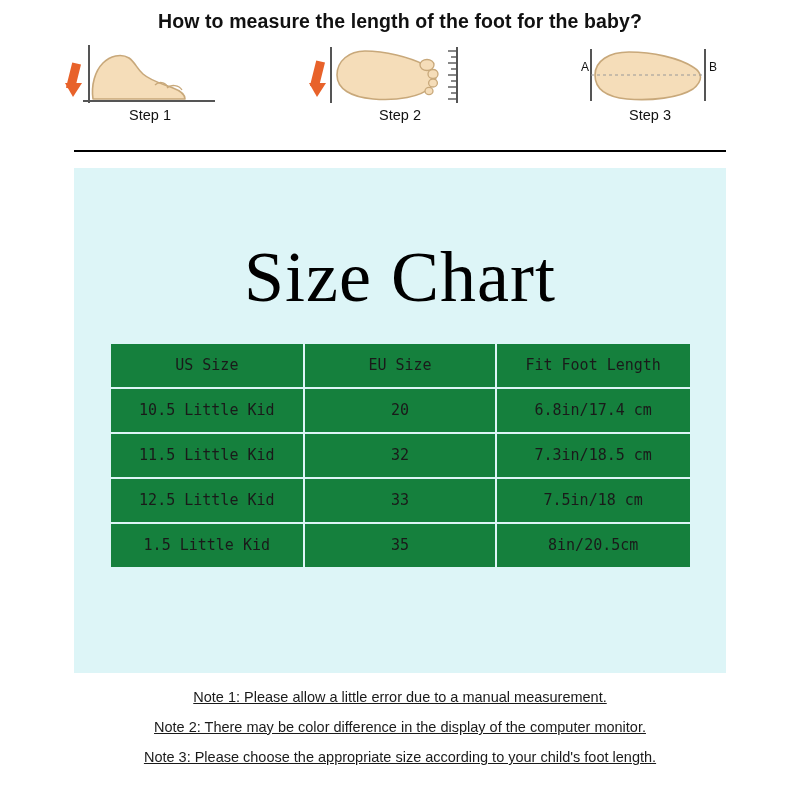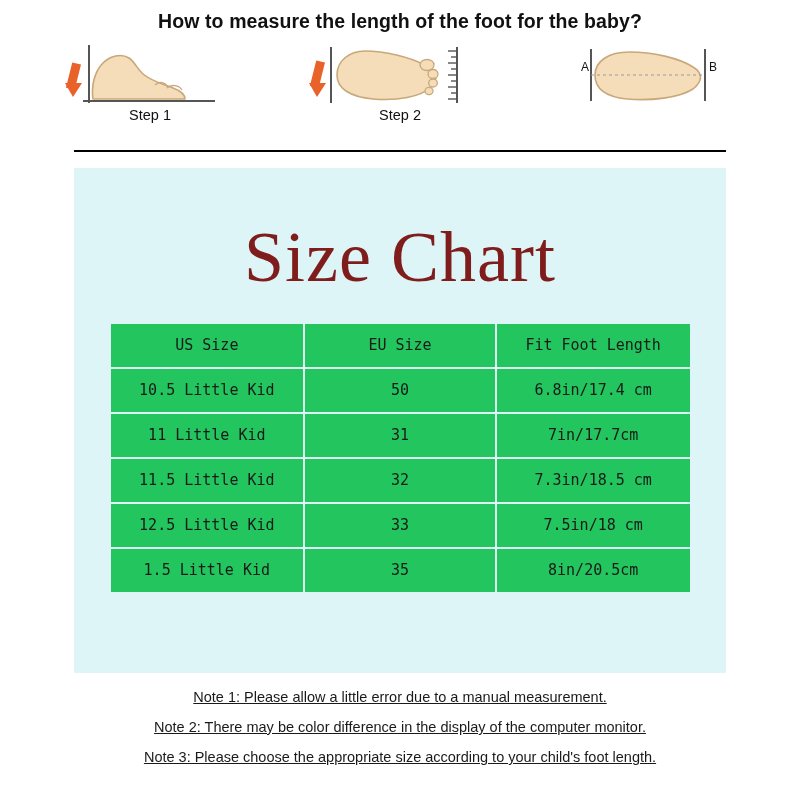--- a/index.html
+++ b/index.html
@@ -71,33 +71,33 @@
     left: 74px;
     top: 168px;
     width: 652px;
     height: 505px;
     background: #ddf5f7;
   }
   .chart-title {
     text-align: center;
     font-family: "Liberation Serif", serif;
     font-size: 72px;
-    color: #7f1d1d;
-    padding-top: 52px;
+    color: #000000;
+    padding-top: 72px;
     letter-spacing: 1px;
     line-height: 1.05;
   }
   .table-wrap {
     margin: 26px auto 0 auto;
     width: 583px;
   }
   table.size-table {
     border-collapse: collapse;
     width: 100%;
-    background: #22c55e;
+    background: #15803d;
     table-layout: fixed;
   }
   table.size-table td, table.size-table th {
     border: 2px solid #ddf5f7;
     height: 43px;
     text-align: center;
     font-family: "DejaVu Sans Mono", monospace;
     font-size: 15px;
     color: #1a1a1a;
     font-weight: normal;
@@ -204,20 +204,21 @@
 
             <line x1="36" y1="8" x2="36" y2="60" stroke="#555555" stroke-width="2"></line>
             <line x1="150" y1="8" x2="150" y2="60" stroke="#555555" stroke-width="2"></line>
 
             <text x="26" y="30" font-family="Liberation Sans, sans-serif" font-size="12" fill="#111111">A</text>
             <text x="154" y="30" font-family="Liberation Sans, sans-serif" font-size="12" fill="#111111">B</text>
 
             <line x1="36" y1="34" x2="150" y2="34" stroke="#999999" stroke-width="1" stroke-dasharray="3 3"></line>
           </svg>
         </div>
+        <div class="step-label">Step 3</div>
       </div>
 
     </div>
     <div class="divider"></div>
   </div>
 
   <div class="chart-block">
     <div class="chart-title">Size Chart</div>
 
     <div class="table-wrap">
@@ -230,27 +231,22 @@
         <thead>
           <tr>
             <th>US Size</th>
             <th>EU Size</th>
             <th>Fit Foot Length</th>
           </tr>
         </thead>
         <tbody>
           <tr>
             <td>10.5 Little Kid</td>
-            <td>50</td>
+            <td>20</td>
             <td>6.8in/17.4 cm</td>
-          </tr>
-          <tr>
-            <td>11 Little Kid</td>
-            <td>31</td>
-            <td>7in/17.7cm</td>
           </tr>
           <tr>
             <td>11.5 Little Kid</td>
             <td>32</td>
             <td>7.3in/18.5 cm</td>
           </tr>
           <tr>
             <td>12.5 Little Kid</td>
             <td>33</td>
             <td>7.5in/18 cm</td>

